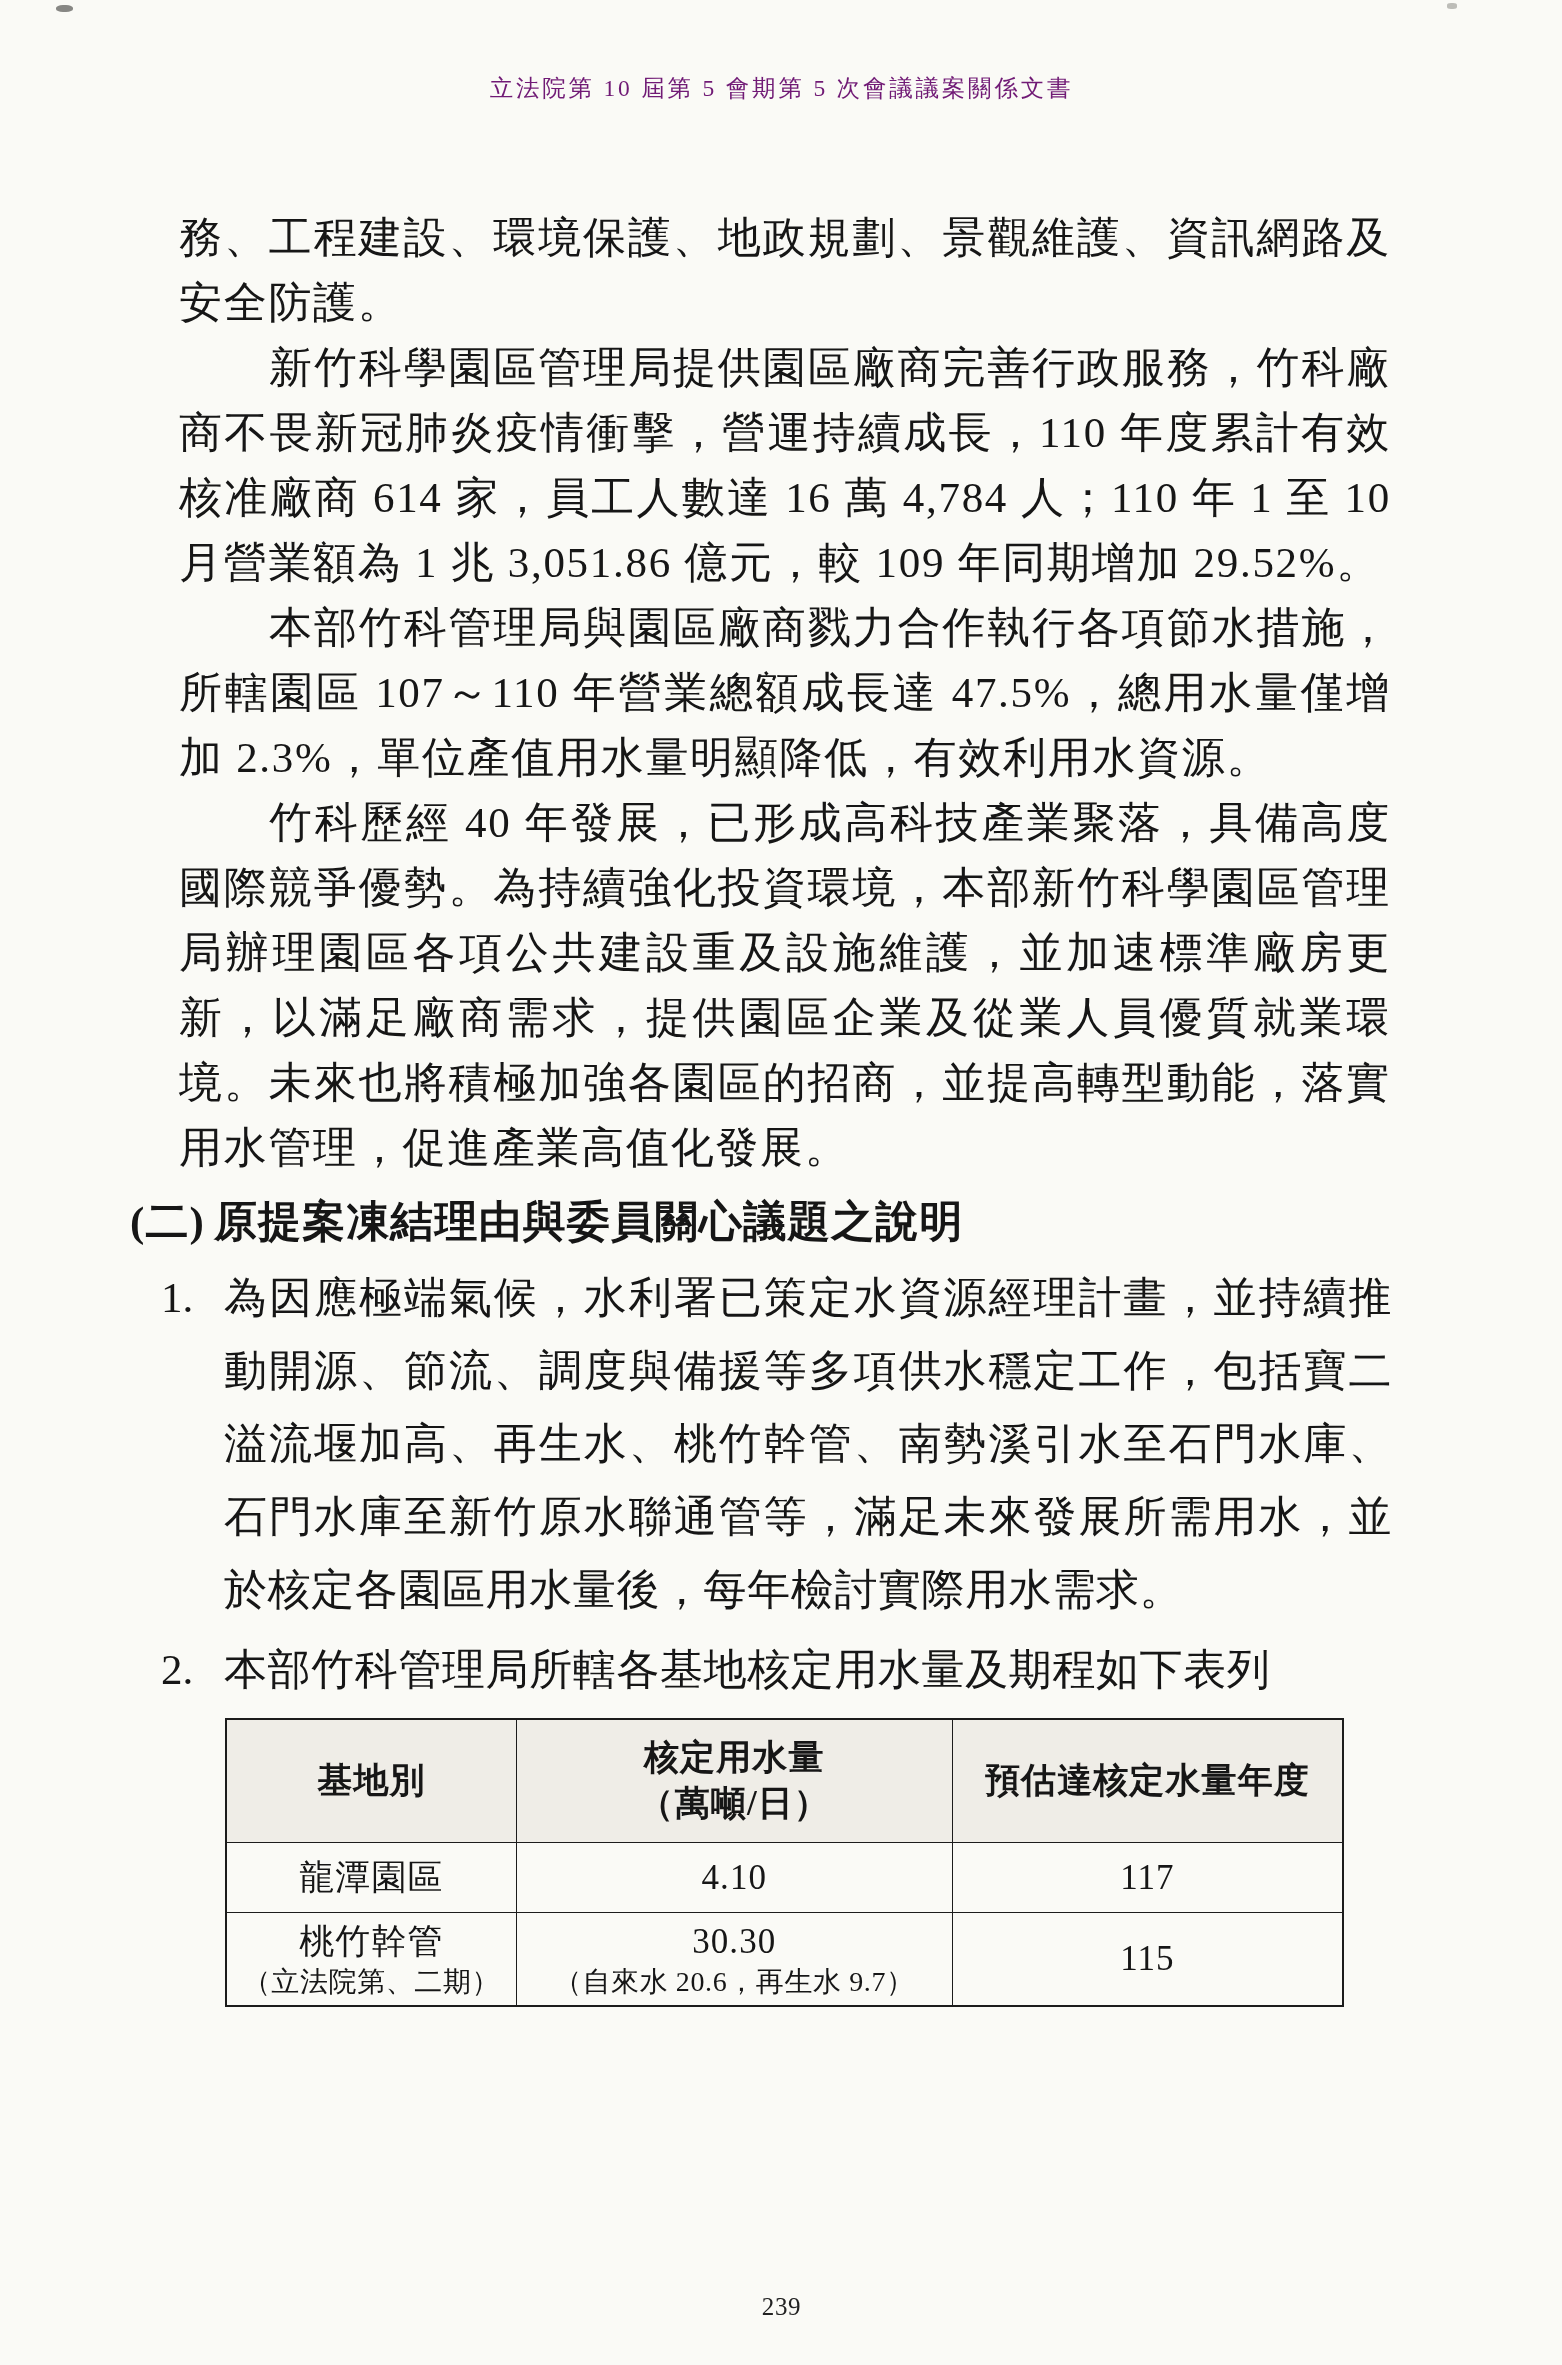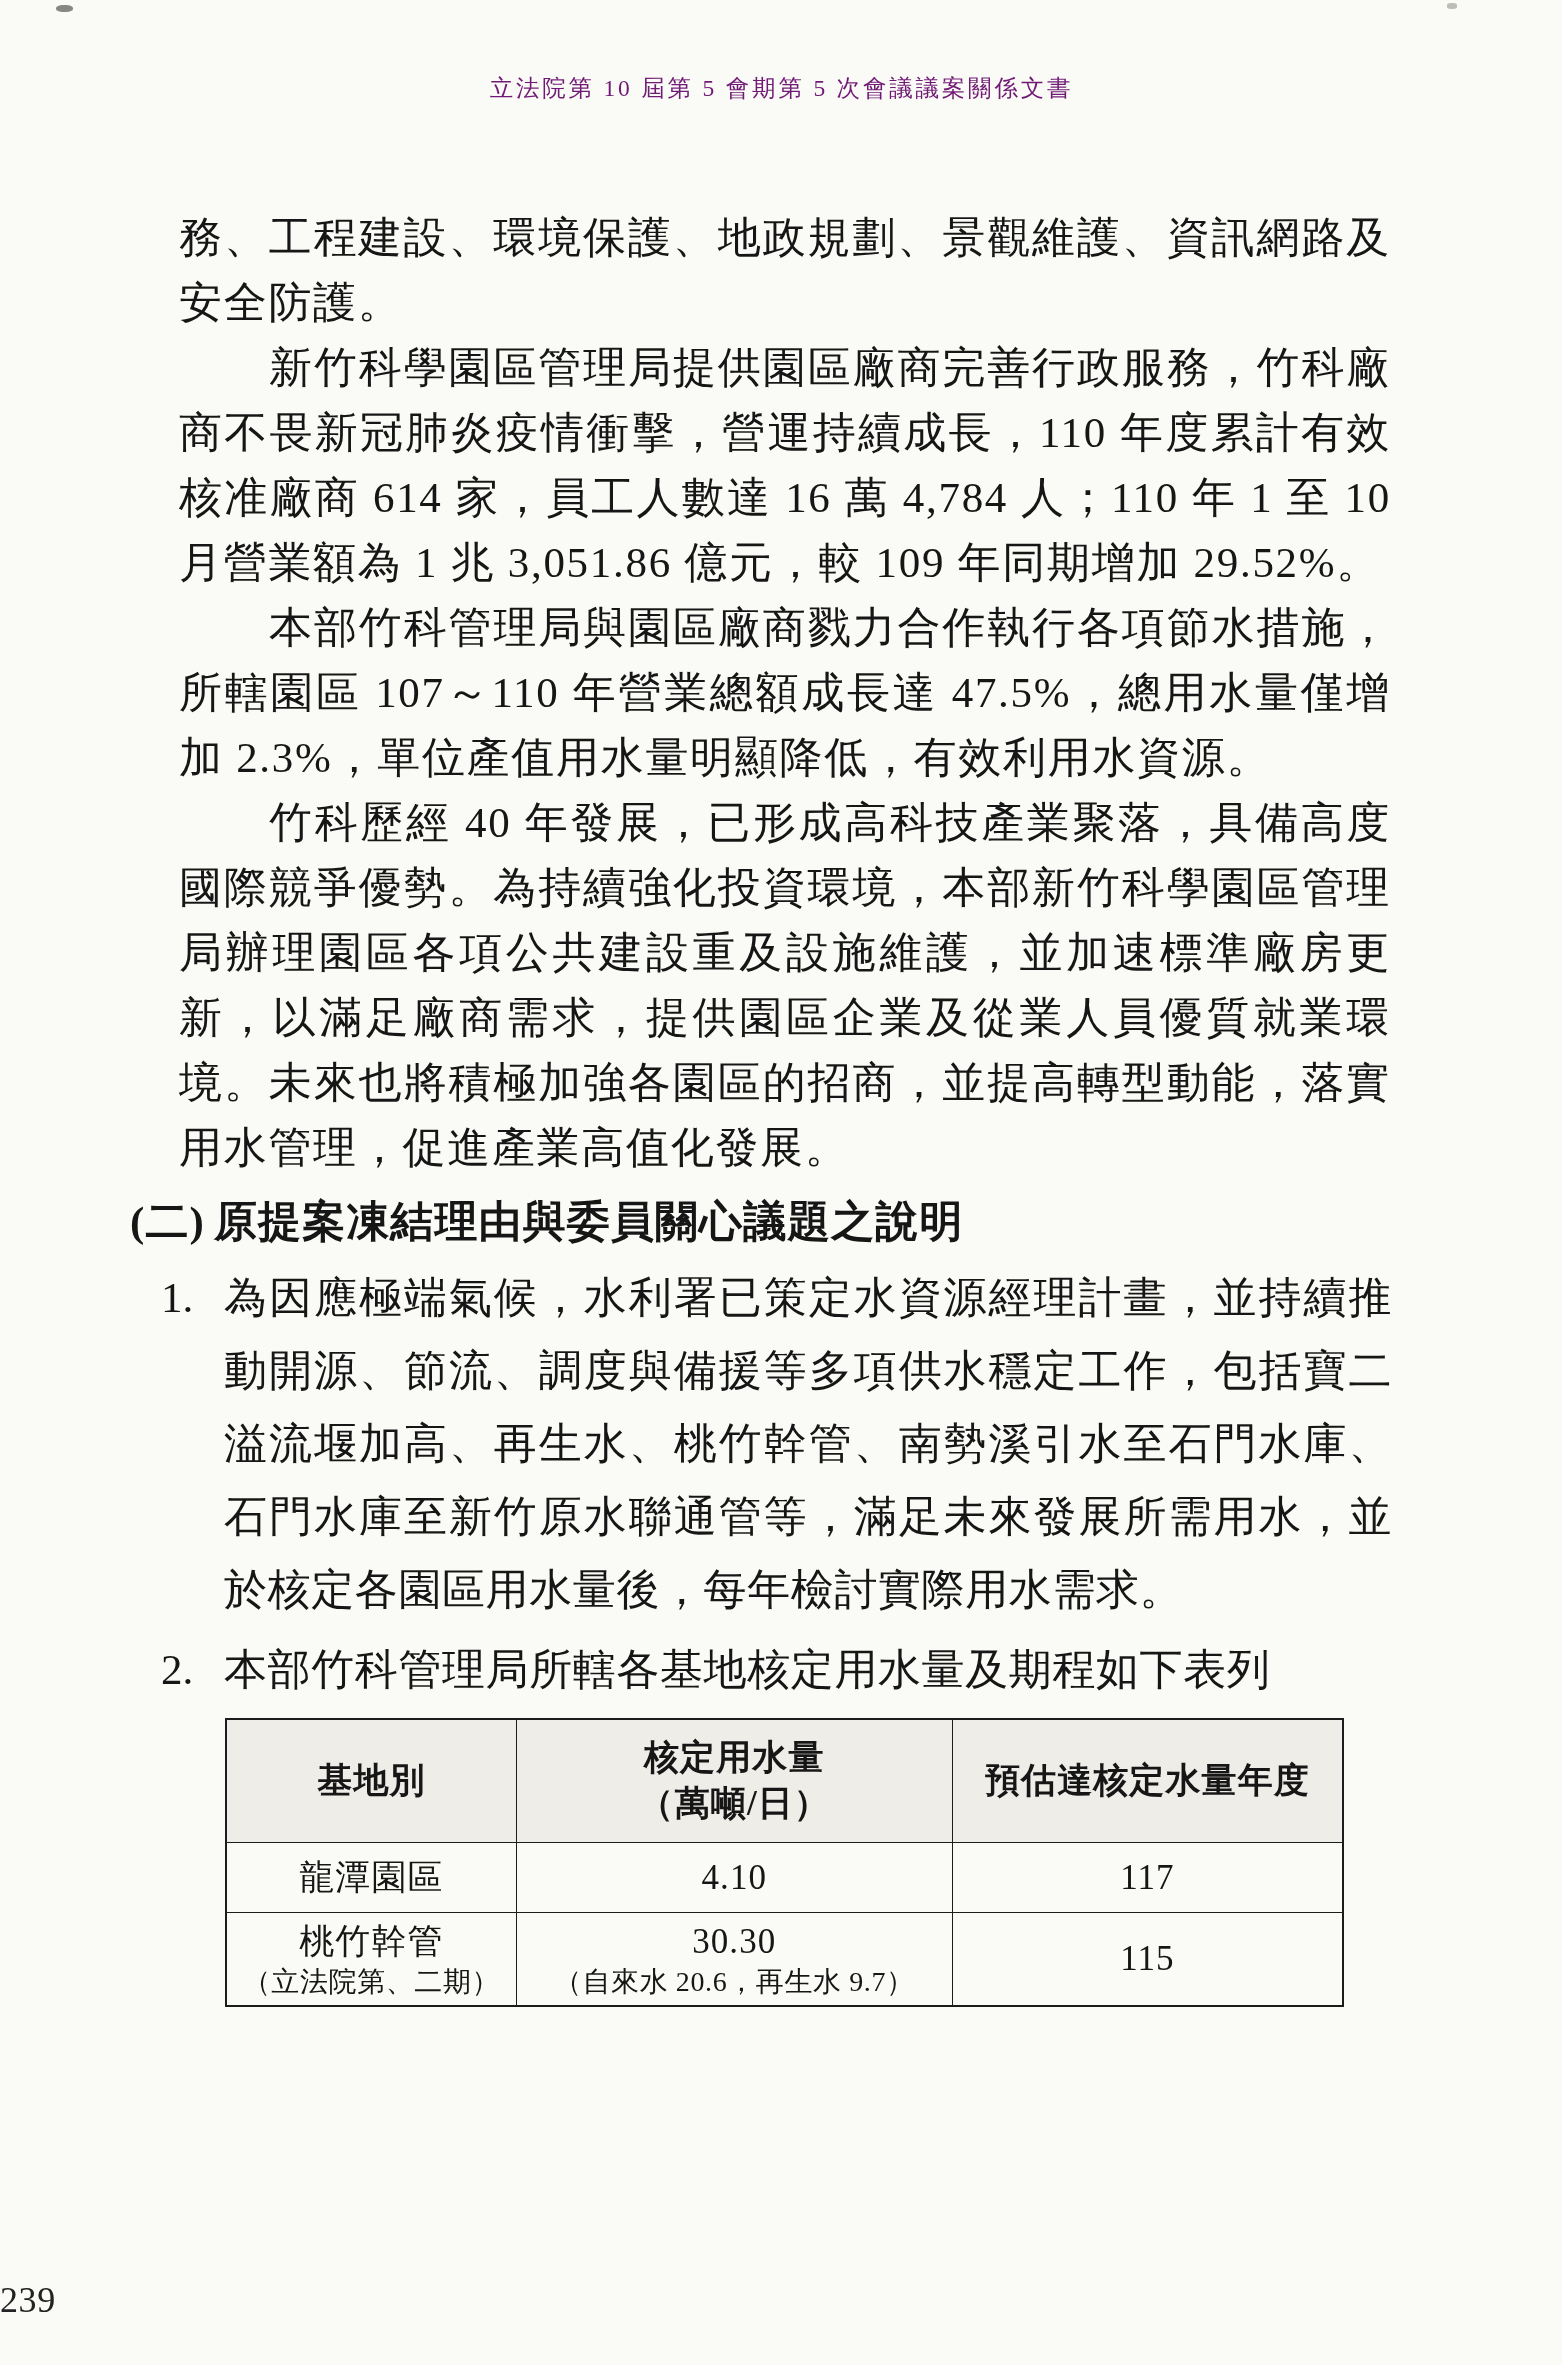--- a/index.html
+++ b/index.html
@@ -88,22 +88,22 @@
   }
   .th-line { display: block; }
   .data-table td { height: 70px; }
   .cell-main { display: block; }
   .cell-note { display: block; font-size: 28px; letter-spacing: 0.6px; line-height: 1.25; }
   .page-number {
     position: absolute;
     bottom: 45px;
     left: 0;
     width: 100%;
-    text-align: left;
-    font-size: 36px;
+    text-align: center;
+    font-size: 25px;
     letter-spacing: 0.6px;
     color: #222;
   }
   .speck {
     position: absolute;
     background: #4a4a46;
     border-radius: 40%;
   }
 </style>
 </head>

